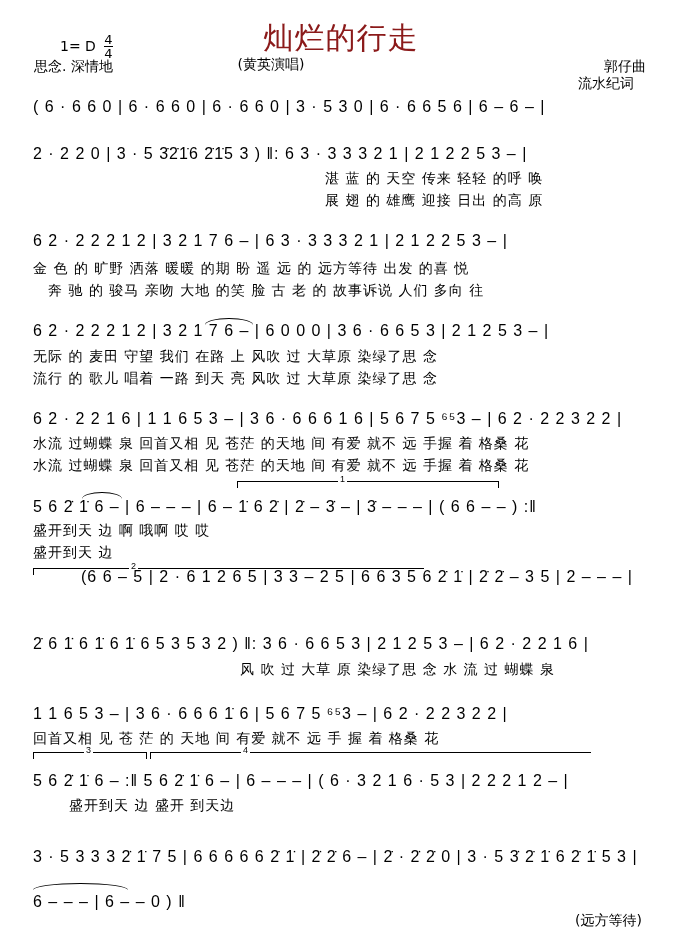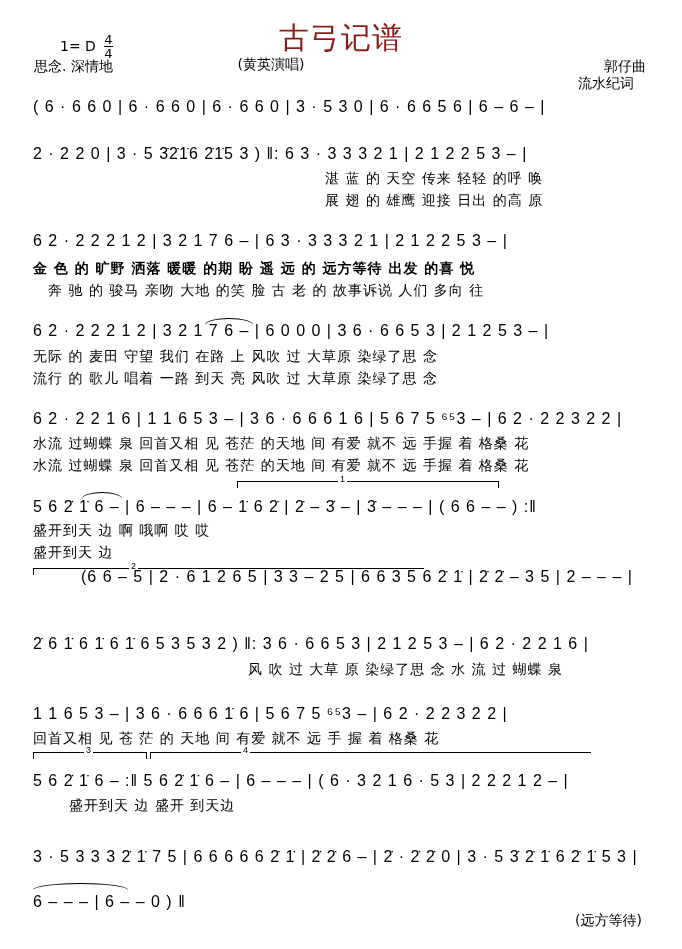--- a/index.html
+++ b/index.html
@@ -17,42 +17,42 @@
   .lyrics { font-size:14px; font-family:"DejaVu Sans", sans-serif; letter-spacing:1px; }
   .bracket { border-top:1px solid #000; border-left:1px solid #000; height:6px; }
   .bracket.r { border-right:1px solid #000; }
   .bracket-label { position:absolute; top:-8px; font-size:9px; background:#fff; padding:0 2px; }
   .slur { border-top:1px solid #000; border-radius:50% 50% 0 0 / 100% 100% 0 0; height:6px; }
   .credit { font-size:14px; right:40px; top:912px; font-family:"DejaVu Sans", sans-serif; }
 </style>
 </head>
 <body>
 
-<div class="abs title">古弓记谱</div>
+<div class="abs title">灿烂的行走</div>
 <div class="abs subtitle">(黄英演唱)</div>
 
 <div class="abs key meta">
   <span>1= D</span>
   <span class="frac">
     <span class="num">4</span>
     <span class="den">4</span>
   </span>
 </div>
 <div class="abs meta" style="left:34px; top:58px;">思念. 深情地</div>
 <div class="abs meta" style="right:48px; top:35px;margin-top:40px;">流水纪词</div>
 <div class="abs meta" style="right:36px; top:58px;">郭仔曲</div>
 
 <div class="abs notes" style="left:33px; top:98px;">( 6 · 6 6 0 | 6 · 6 6 0 | 6 · 6 6 0 | 3 · 5 3 0 | 6 · 6 6 5 6 | 6 – 6 – |</div>
 
 <div class="abs notes" style="left:33px; top:145px;">2 · 2  2 0 | 3 · 5  3̇2̇1̇6  2̇1̇5 3 ) ‖: 6  3 · 3  3 3  2 1 | 2 1  2 2 5  3 – |</div>
 <div class="abs lyrics" style="left:325px; top:170px;">湛 蓝 的 天空  传来  轻轻  的呼   唤</div>
 <div class="abs lyrics" style="left:325px; top:192px;">展 翅 的 雄鹰  迎接  日出  的高   原</div>
 
 <div class="abs notes" style="left:33px; top:232px;">6  2 · 2  2 2  1 2 | 3 2  1 7  6 – | 6  3 · 3  3 3 2 1 | 2 1  2 2 5  3 – |</div>
-<div class="abs lyrics" style="left:33px; top:260px;font-weight:bold;">金 色 的 旷野 洒落  暖暖 的期 盼     遥 远 的 远方等待  出发 的喜   悦</div>
+<div class="abs lyrics" style="left:33px; top:260px;">金 色 的 旷野 洒落  暖暖 的期 盼     遥 远 的 远方等待  出发 的喜   悦</div>
 <div class="abs lyrics" style="left:48px; top:282px;">奔 驰 的 骏马 亲吻  大地 的笑 脸     古 老 的 故事诉说  人们 多向   往</div>
 
 <div class="abs slur" style="left:205px; top:318px; width:48px;"></div>
 <div class="abs notes" style="left:33px; top:322px;">6 2 · 2  2 2 1 2 | 3 2 1 7  6 – | 6 0 0 0 | 3 6 · 6 6 5 3 | 2 1 2 5 3 – |</div>
 <div class="abs lyrics" style="left:33px; top:348px;">无际 的 麦田 守望  我们 在路 上            风吹 过 大草原   染绿了思 念</div>
 <div class="abs lyrics" style="left:33px; top:370px;">流行 的 歌儿 唱着  一路 到天 亮            风吹 过 大草原   染绿了思 念</div>
 
 <div class="abs notes" style="left:33px; top:410px;">6 2 · 2 2 1 6 | 1 1 6 5 3 – | 3 6 · 6 6 6 1 6 | 5 6 7 5 ⁶⁵3 – | 6 2 · 2 2 3 2 2 |</div>
 <div class="abs lyrics" style="left:33px; top:435px;">水流 过蝴蝶 泉  回首又相 见   苍茫 的天地  间 有爱 就不  远   手握 着 格桑  花</div>
 <div class="abs lyrics" style="left:33px; top:457px;">水流 过蝴蝶 泉  回首又相 见   苍茫 的天地  间 有爱 就不  远   手握 着 格桑  花</div>
@@ -64,21 +64,21 @@
 <div class="abs notes" style="left:33px; top:498px;">5 6 2̇ 1̇ 6 – | 6 – – – | 6 – 1̇ 6 2̇ | 2̇ – 3̇ – | 3̇ – – – | ( 6 6 – – ) :‖</div>
 <div class="abs lyrics" style="left:33px; top:522px;">盛开到天 边              啊  哦啊 哎       哎</div>
 <div class="abs lyrics" style="left:33px; top:544px;">盛开到天 边</div>
 <div class="abs bracket" style="left:33px; top:568px; width:390px;">
   <span class="bracket-label" style="left:95px;">2</span>
 </div>
 
 <div class="abs notes" style="left:33px; top:568px;margin-left:48px;">(6 6 – 5 | 2 · 6 1 2 6 5 | 3 3 – 2 5 | 6 6 3 5 6 2̇ 1̇ | 2̇ 2̇ – 3 5 | 2 – – – |</div>
 
 <div class="abs notes" style="left:33px; top:635px;">2̇ 6 1̇ 6 1̇ 6 1̇ 6 5 3 5 3 2 ) ‖: 3  6 · 6  6 5  3 | 2 1 2 5 3 – | 6  2 · 2  2 1  6 |</div>
-<div class="abs lyrics" style="left:240px; top:661px;margin-left:8px;">风 吹 过 大草 原   染绿了思 念    水 流 过 蝴蝶 泉</div>
+<div class="abs lyrics" style="left:240px; top:661px;">风 吹 过 大草 原   染绿了思 念    水 流 过 蝴蝶 泉</div>
 
 <div class="abs notes" style="left:33px; top:705px;">1 1 6 5  3 – | 3  6 · 6  6 6 1̇  6 | 5 6  7 5 ⁶⁵3 – | 6  2 · 2  2 3 2  2 |</div>
 <div class="abs lyrics" style="left:33px; top:730px;">回首又相 见     苍 茫 的 天地  间  有爱 就不  远    手 握 着 格桑    花</div>
 <div class="abs bracket r" style="left:33px; top:752px; width:112px;">
   <span class="bracket-label" style="left:50px;">3</span>
 </div>
 <div class="abs bracket" style="left:150px; top:752px; width:440px;">
   <span class="bracket-label" style="left:90px;">4</span>
 </div>
 

